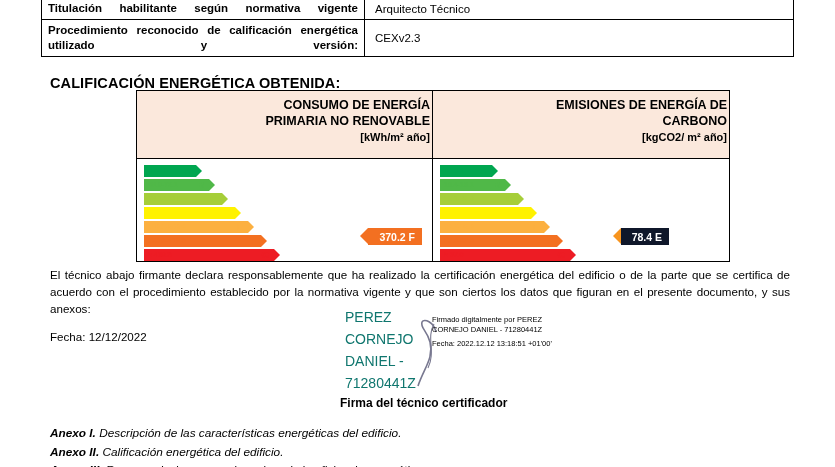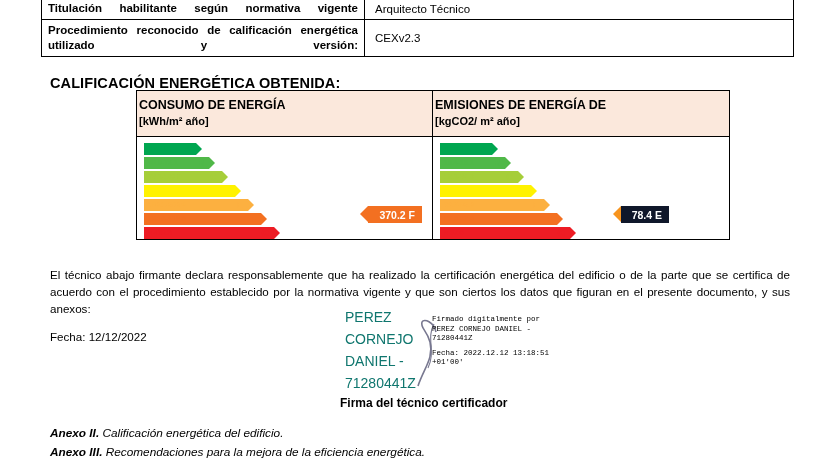--- a/index.html
+++ b/index.html
@@ -61,24 +61,24 @@
     width: 594px;
     border: 1px solid #000;
     box-sizing: border-box;
   }
   .rating-head {
     display: flex;
     background: #fbe8dc;
   }
   .rating-head > div {
     flex: 1 1 50%;
-    text-align: left;
+    text-align: right;
     font-weight: bold;
     font-size: 12.5px;
-    padding: 6px 2px 7px 2px;
+    padding: 6px 2px 13px 2px;
     line-height: 16px;
     box-sizing: border-box;
   }
   .rating-head > div:first-child {
     border-right: 1px solid #000;
   }
   .rating-head .unit {
     font-size: 11px;
   }
   .rating-body {
@@ -193,21 +193,21 @@
   }
   .sig-detail {
     position: absolute;
     left: 432px;
     top: 315px;
     width: 120px;
     font-size: 7.5px;
     line-height: 9.5px;
     color: #000;
   }
-  .sig-detail .blk { margin-bottom: 5px; font-family: Liberation Mono, monospace; }
+  .sig-detail .blk { margin-bottom: 5px; }
   .sig-swirl {
     position: absolute;
     left: 414px;
     top: 318px;
     width: 28px;
     height: 72px;
     opacity: 0.75;
   }
   .sig-caption {
     position: absolute;
@@ -244,24 +244,26 @@
 </tbody>
   </table>
 
 <div class="section-title">CALIFICACIÓN ENERGÉTICA OBTENIDA:</div>
 
 <div class="rating-panel">
 
   <div class="rating-head">
     <div>
       <div>CONSUMO DE ENERGÍA</div>
+      <div>PRIMARIA NO RENOVABLE</div>
       <div class="unit">[kWh/m² año]</div>
     </div>
     <div>
       <div>EMISIONES DE ENERGÍA DE</div>
+      <div>CARBONO</div>
       <div class="unit">[kgCO2/ m² año]</div>
     </div>
   </div>
 
   <div class="rating-body">
 
     <div class="rating-half left">
       <div class="scale">
         <div class="scale-row">
           <div class="bar" style="width:52px;color:#00a650;background:#00a650;">
@@ -377,18 +379,21 @@
 
 <div class="sig-detail">
   <div class="blk">Firmado digitalmente por PEREZ CORNEJO DANIEL - 71280441Z</div>
   <div class="blk">Fecha: 2022.12.12 13:18:51 +01'00'</div>
 </div>
 
 <div class="sig-caption">Firma del técnico certificador</div>
 
 <div class="annexes">
   <div>
+    <b>Anexo I.</b><span> Descripción de las características energéticas del edificio.</span>
+  </div>
+  <div>
     <b>Anexo II.</b><span> Calificación energética del edificio.</span>
   </div>
   <div>
     <b>Anexo III.</b><span> Recomendaciones para la mejora de la eficiencia energética.</span>
   </div>
 </div>
 
 </body></html>

